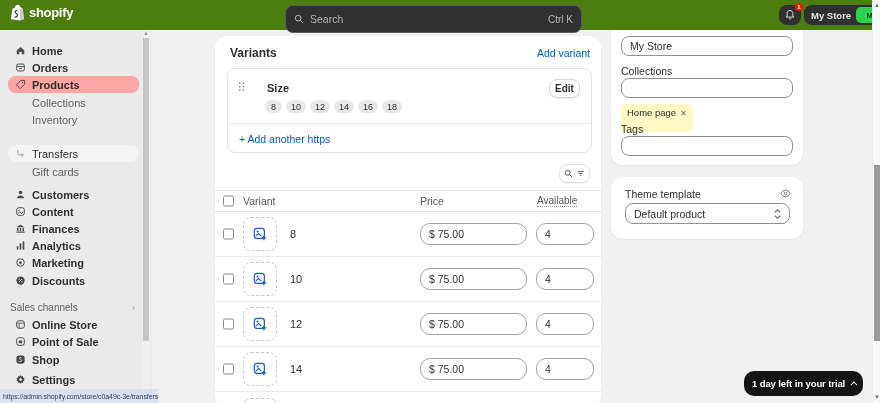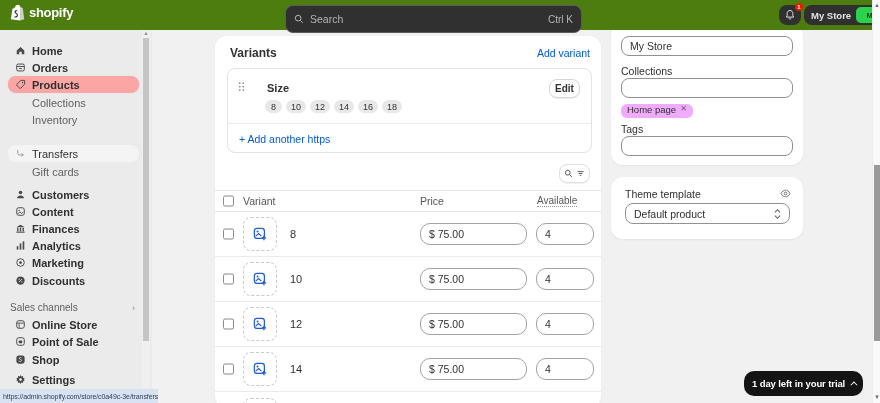--- a/index.html
+++ b/index.html
@@ -65,21 +65,21 @@
 .row-size{position:absolute;left:75px;top:50%;transform:translateY(-50%);font-size:11px}
 .inp{position:absolute;top:50%;transform:translateY(-50%);height:22px;border:1px solid #a3a3a3;border-radius:10px;background:#fff;display:flex;align-items:center;padding:0 8px;font-size:10.5px;color:#303030}
 .inp-price{left:205px;width:107px}
 .inp-avail{left:321px;width:58px}
 
 .rcard{position:absolute;left:611px;width:192px;background:#fff;border-radius:12px;box-shadow:0 1px 2px rgba(0,0,0,.06)}
 #rcard1{top:24px;height:141px}
 #rcard2{top:177px;height:62px}
 .r-input{position:absolute;left:10px;width:172px;height:20px;border:1px solid #919191;border-radius:8px;background:#fff;display:flex;align-items:center;padding:0 8px;font-size:10.5px}
 .r-label{position:absolute;left:10px;font-size:10.5px;color:#303030}
-.tagchip{position:absolute;left:10px;top:80px;height:14px;background:#f0abfc;border-radius:6px;display:flex;align-items:flex-start;gap:4px;padding:0 6px;font-size:9.5px;color:#303030}
+.tagchip{position:absolute;left:10px;top:80px;height:14px;background:#fef9c3;border-radius:6px;display:flex;align-items:flex-end;gap:4px;padding:14px 6px;font-size:9.5px;color:#303030}
 .tag-x{color:#62676d;font-size:8px}
 .eye{position:absolute;right:12px;top:11px}
 .sel{position:absolute;left:14px;top:26px;width:165px;height:21px;border:1px solid #919191;border-radius:8px;display:flex;align-items:center;padding:0 8px;font-size:10.5px;justify-content:space-between}
 
 #trial{position:absolute;left:744px;top:371px;height:25px;background:#141414;border-radius:10px;color:#fff;display:flex;align-items:center;justify-content:center;gap:5px;font-size:9.5px;font-weight:600;z-index:40;padding:0 8px;white-space:nowrap;letter-spacing:-0.1px}
 .chev-up{width:5px;height:5px;border-top:1.4px solid #fff;border-right:1.4px solid #fff;transform:rotate(-45deg) translateY(2px);flex:none}
 svg{display:block}
 </style>
 </head>
 <body>

